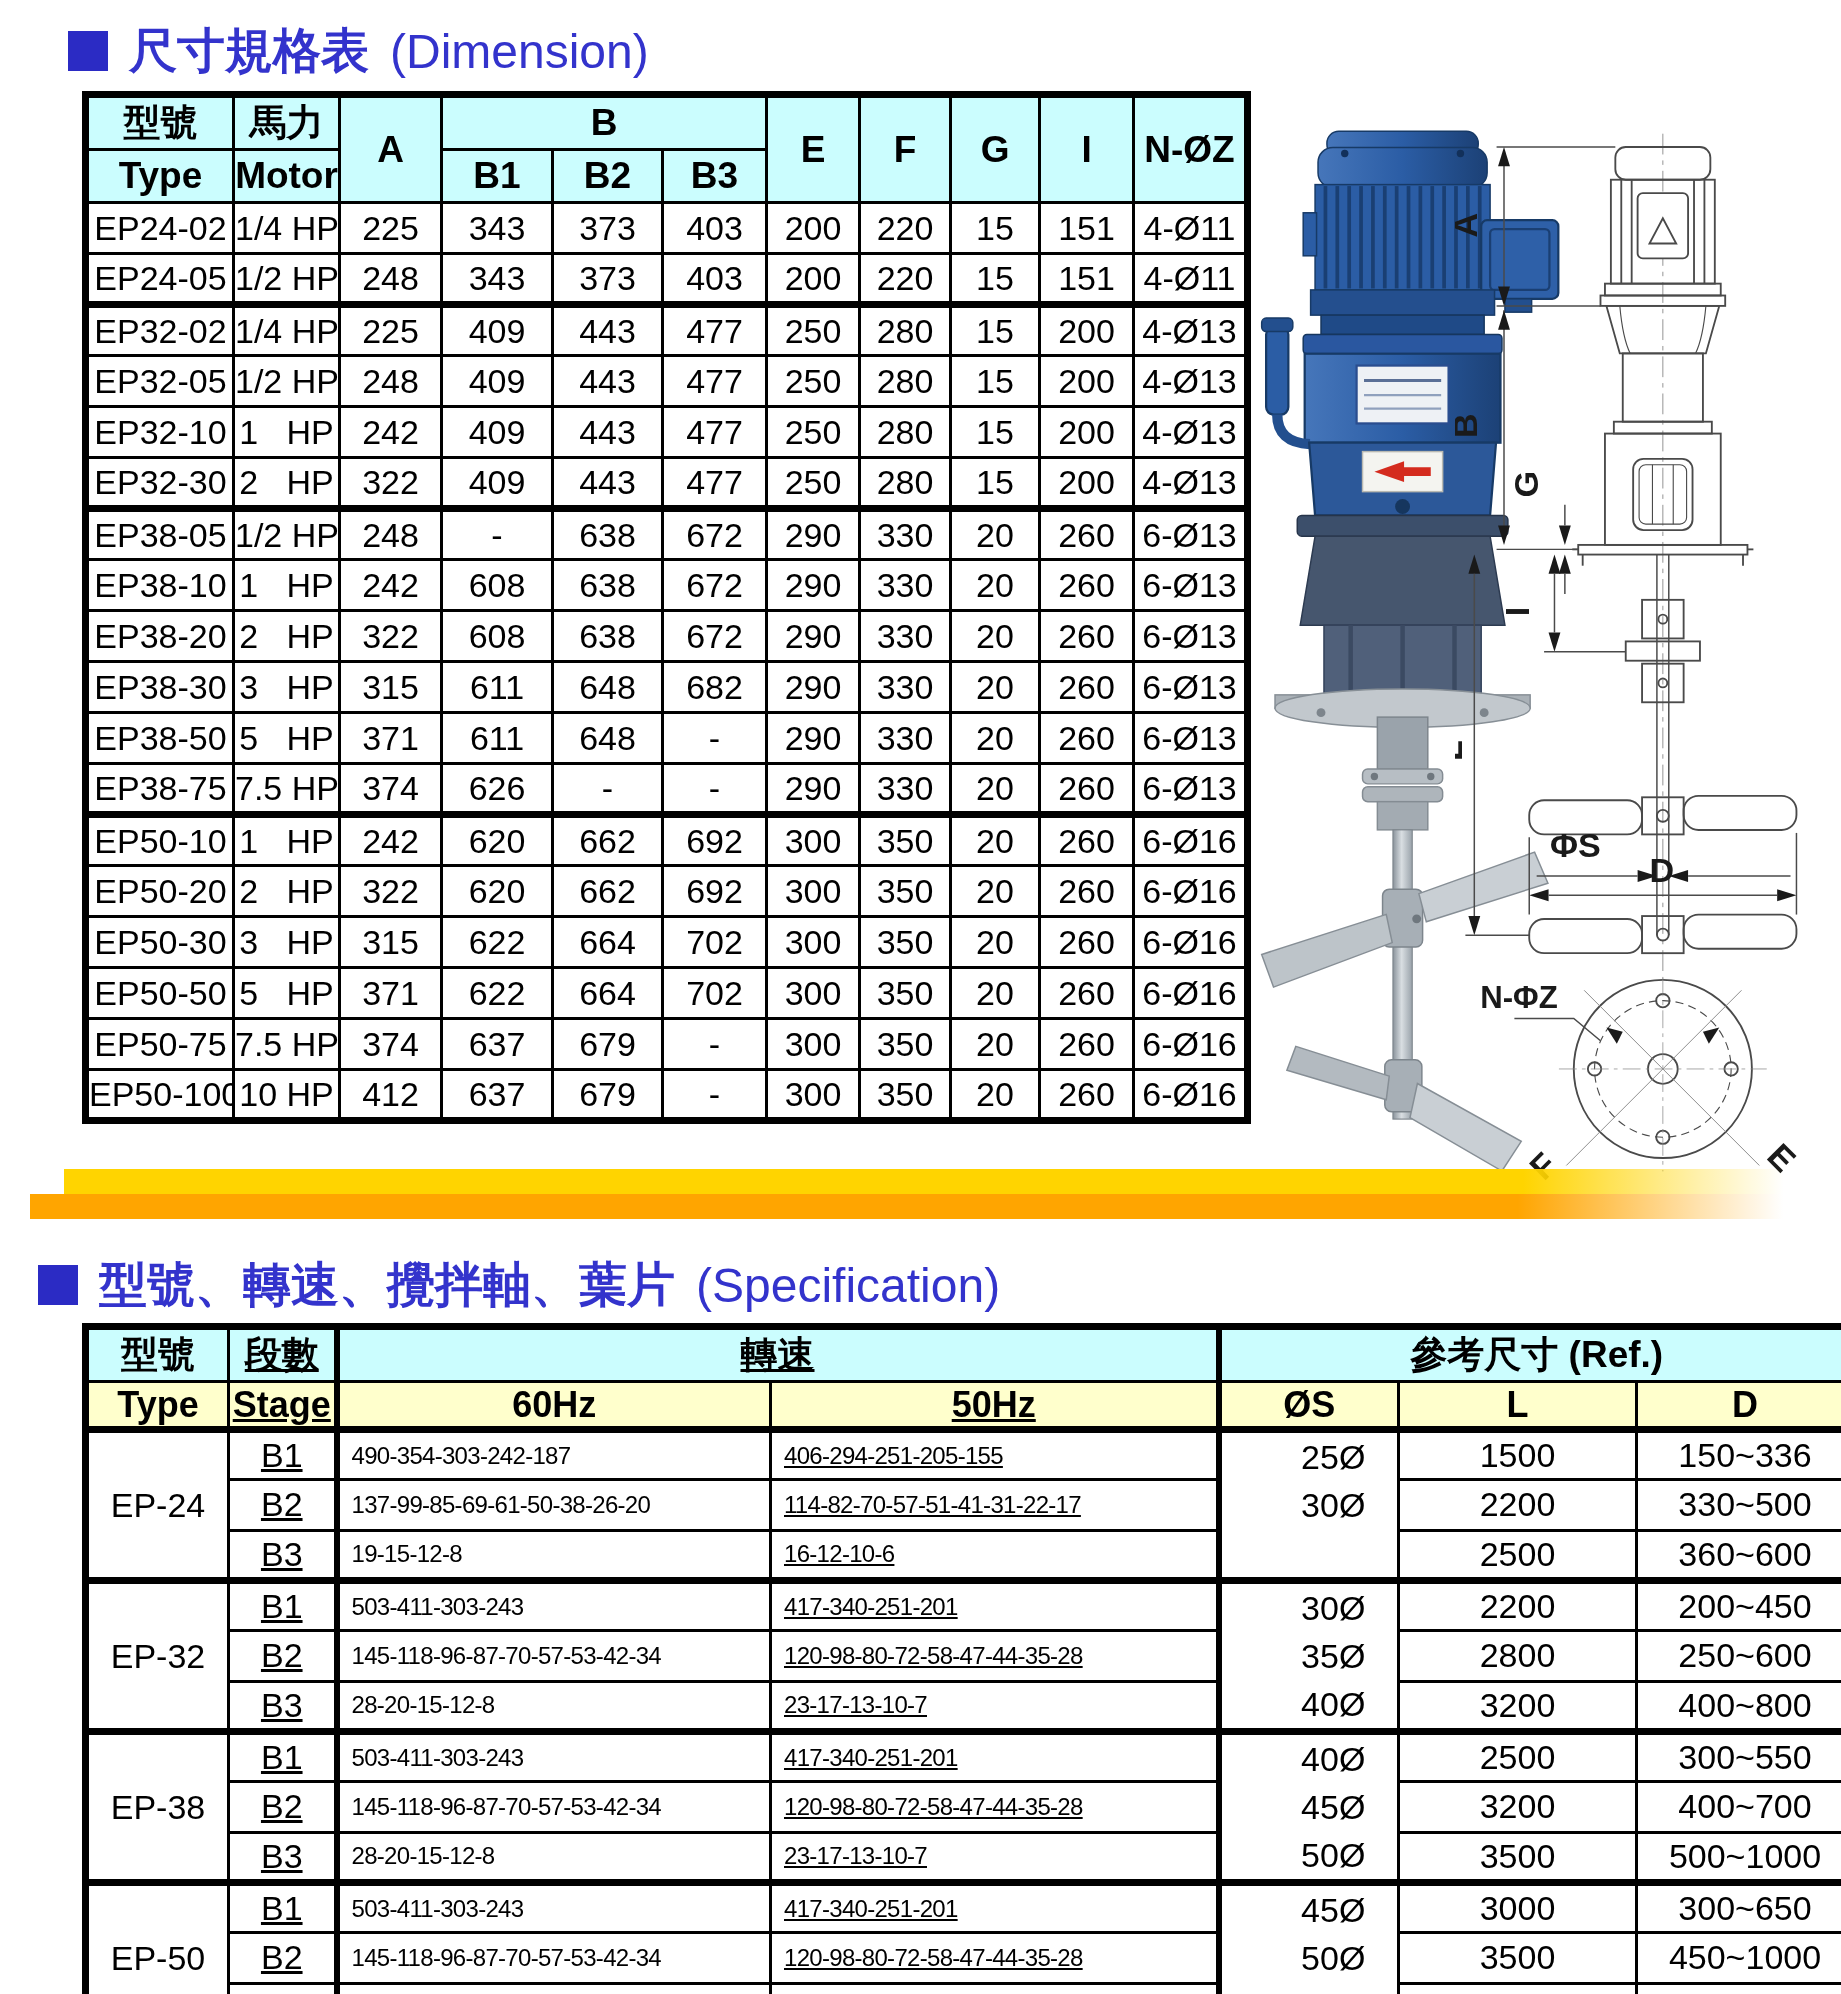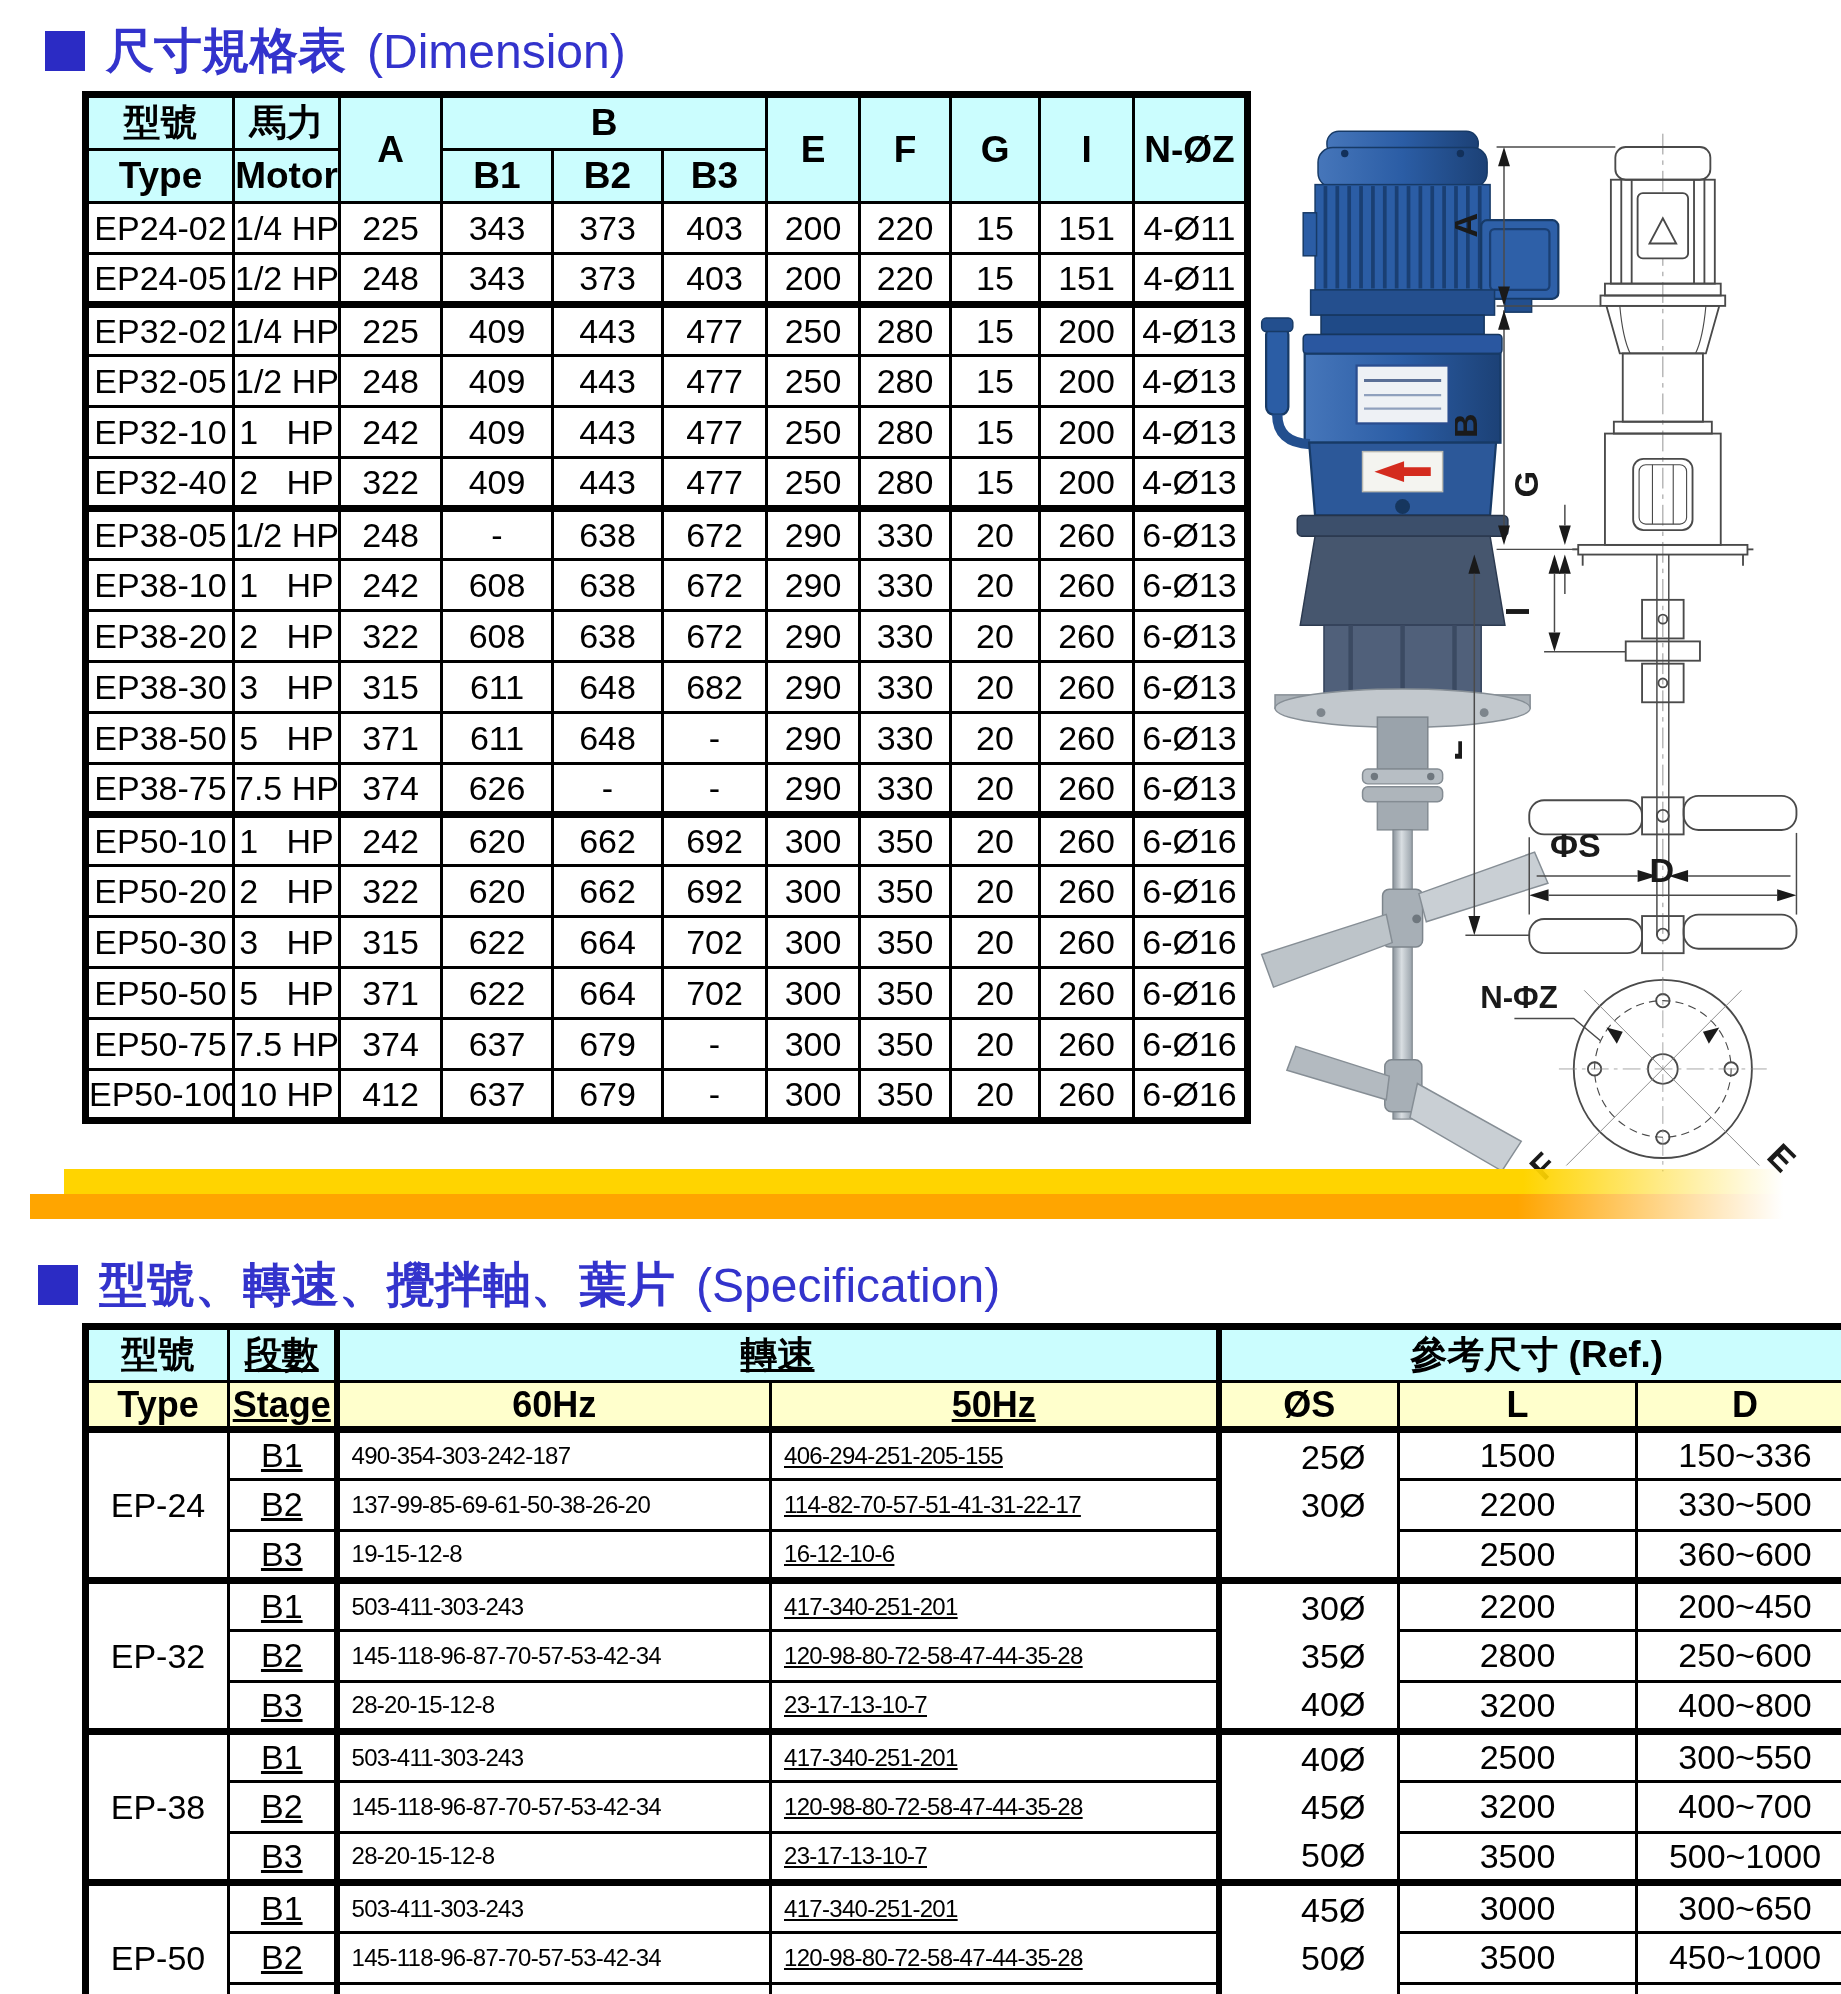--- a/index.html
+++ b/index.html
@@ -43,21 +43,21 @@
   .sep .s2{position:absolute;left:0;top:25px;width:1771px;height:25px;
      background:linear-gradient(to right,#FFA500 0%,#FFA500 84%,rgba(255,165,0,0) 99%);}
   svg{position:absolute;}
   svg text{font-family:"Liberation Sans","DejaVu Sans",sans-serif;}
 </style>
 </head>
 <body>
 
 <div class="page">
 
-  <div class="section-title" style="left:45px;top:19.3px;">
+  <div class="section-title" style="left:68px;top:19.3px;">
     <span class="bullet"></span>
     <span class="zh">尺寸規格表</span>
     <span class="en">(Dimension)</span>
   </div>
 
   <table class="t t1">
     <colgroup>
       <col style="width:148px">
         <col style="width:106px">
         <col style="width:102px">
@@ -150,21 +150,21 @@
           <td>409</td>
           <td>443</td>
           <td>477</td>
           <td>250</td>
           <td>280</td>
           <td>15</td>
           <td>200</td>
           <td>4-Ø13</td>
         </tr>
         <tr>
-          <td>EP32-40</td>
+          <td>EP32-30</td>
           <td>2   HP</td>
           <td>322</td>
           <td>409</td>
           <td>443</td>
           <td>477</td>
           <td>250</td>
           <td>280</td>
           <td>15</td>
           <td>200</td>
           <td>4-Ø13</td>

